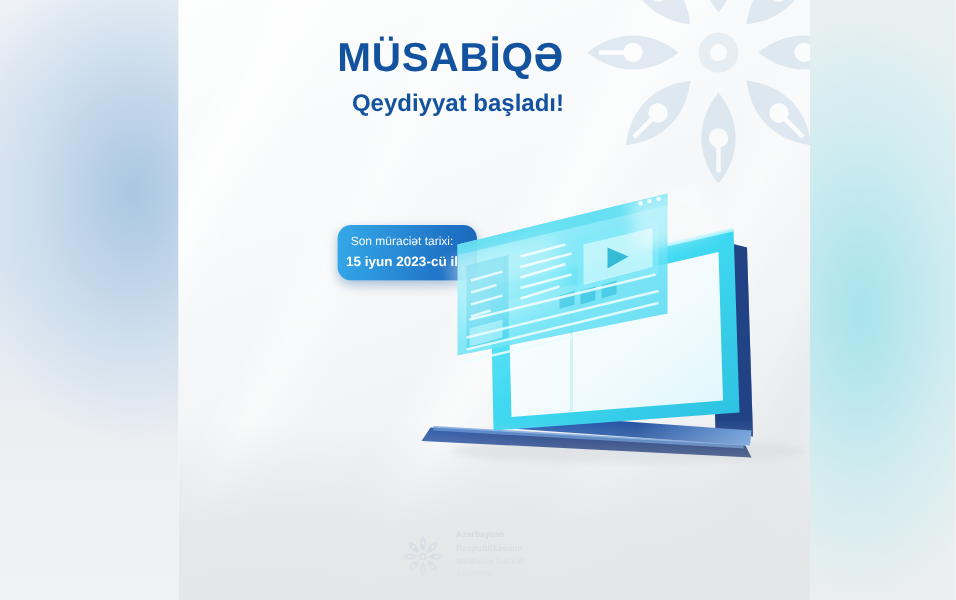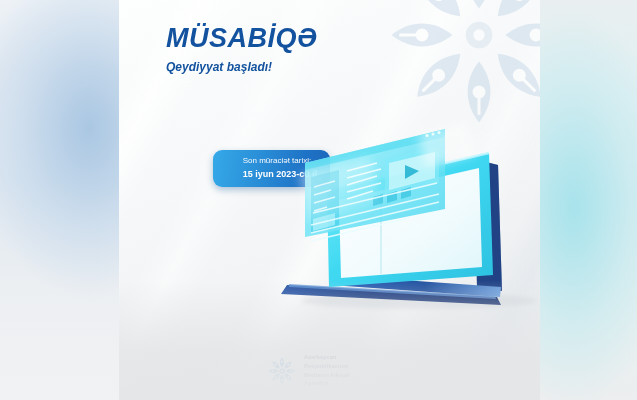--- a/index.html
+++ b/index.html
@@ -38,38 +38,38 @@
       linear-gradient(118deg, rgba(255,255,255,0) 66%, rgba(255,255,255,.5) 71%, rgba(255,255,255,0) 78%),
       linear-gradient(118deg, rgba(222,228,234,0) 82%, rgba(226,231,236,.7) 88%, rgba(222,228,234,0) 95%);
     pointer-events:none;}
   .card-bottom-shade{position:absolute;left:0;right:0;bottom:0;height:120px;
     background:linear-gradient(180deg,rgba(233,235,237,0) 0%,rgba(228,230,232,.9) 60%,#e4e6e8 100%);}
 
   
   .watermark{position:absolute;right:-34px;top:-60px;width:190px;height:190px;opacity:.40;pointer-events:none;}
 
   
-  .copy{position:absolute;left:47px;top:24px;width:210px;text-align:left;font-style:italic;}
+  .copy{position:absolute;left:47px;top:24px;width:210px;text-align:right;}
   .t-main{
     font-size:27px;font-weight:bold;letter-spacing:.5px;color:#12529e;
     line-height:1.05;margin:0;white-space:nowrap;
   }
   .t-sub{
     font-size:17px;font-weight:normal;color:#2d9fe0;line-height:1.2;margin:6px 0 0 0;white-space:nowrap;
   }
   .t-third{
-    font-size:12px;font-weight:bold;color:#12529e;line-height:1.2;margin:8px 0 0 0;white-space:nowrap;
+    font-size:16px;font-weight:bold;color:#12529e;line-height:1.2;margin:8px 0 0 0;white-space:nowrap;
   }
 
   
   .badge-wrap{position:absolute;left:50px;top:150px;width:205px;display:flex;justify-content:center;}
   .badge{
-    display:inline-block;padding:6px 13px 7px 30px;border-radius:9px;
+    display:inline-block;padding:6px 13px 7px 6px;border-radius:9px;
     background:linear-gradient(100deg,#35a9e8 0%,#2a8fd8 38%,#1f73c6 75%,#1b66bb 100%);
-    color:#ffffff;font-size:8.5px;line-height:1.35;font-weight:bold;
+    color:#ffffff;font-size:8.5px;line-height:1.35;text-align:center;font-weight:bold;
     box-shadow:0 3px 7px rgba(25,85,150,.35);
   }
   .badge .l1{font-weight:normal;font-size:8px;display:block;opacity:.97;}
   .badge .l2{font-weight:bold;font-size:9px;display:block;margin-top:1px;}
 
   
   .laptop{position:absolute;left:150px;top:115px;width:270px;height:215px;}
   .laptop svg{display:block;width:100%;height:100%;overflow:visible;}
 
   

